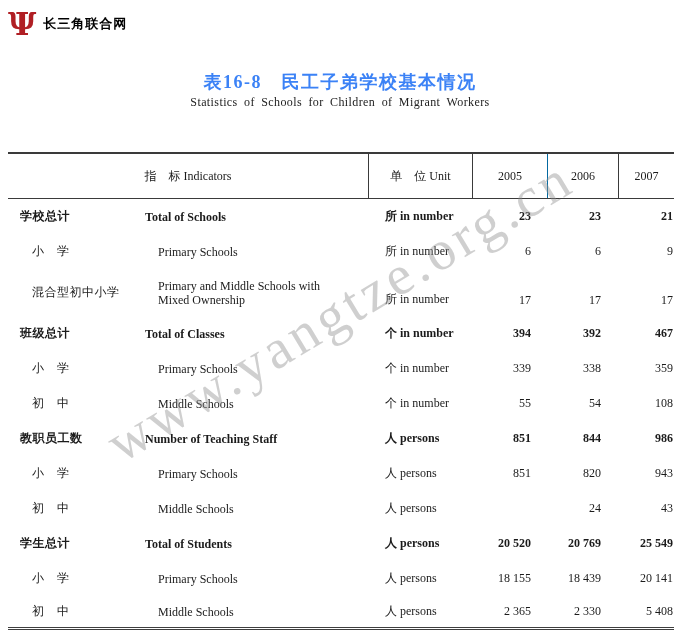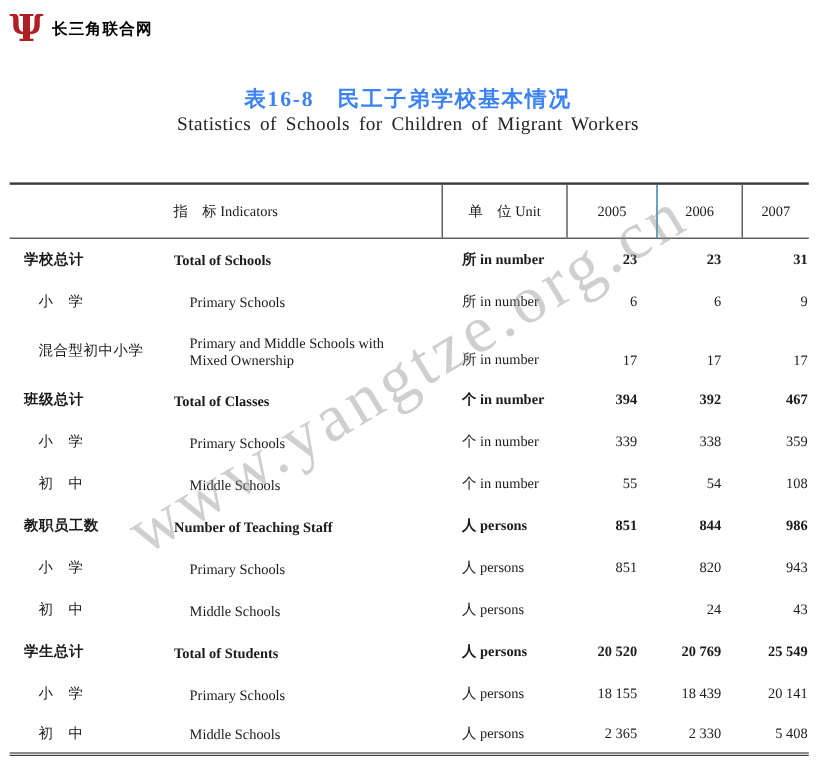--- a/index.html
+++ b/index.html
@@ -16,21 +16,21 @@
     font-family:"Liberation Sans","DejaVu Sans",sans-serif;font-size:13px;font-weight:bold;
     color:#000000;letter-spacing:1px;
   }
   
   .title-zh{
     position:absolute;left:0;right:0;top:70px;text-align:center;
     font-size:18px;font-weight:bold;letter-spacing:1.5px;color:#3b82f6;
   }
   .title-en{
     position:absolute;left:0;right:0;top:95px;text-align:center;
-    font-size:16px;color:#222;letter-spacing:0.4px;word-spacing:3px;
+    font-size:12px;color:#222;letter-spacing:0.4px;word-spacing:3px;
   }
   
   .stable{
     position:absolute;left:8px;top:152px;width:666px;
     border-top:2px solid #3a3a3a;border-bottom:3px double #3f3f3f;
     font-size:12px;
   }
   .thead{display:flex;height:44px;border-bottom:1px solid #3a3a3a;}
   .hc{display:flex;align-items:center;justify-content:center;box-sizing:border-box;}
   .hc.c1{width:360px;}
@@ -87,21 +87,21 @@
     </div>
     <div class="tbody">
         <div class="trow total">
           <div class="cell c1">
             <span class="zh">学校总计</span>
             <div class="en">Total of Schools</div>
           </div>
           <div class="cell c2">所 in number</div>
           <div class="cell cv v0">23</div>
           <div class="cell cv v1">23</div>
-          <div class="cell cv v2">31</div>
+          <div class="cell cv v2">21</div>
         </div>
         <div class="trow">
           <div class="cell c1">
             <span class="zh">小　学</span>
             <div class="en">Primary Schools</div>
           </div>
           <div class="cell c2">所 in number</div>
           <div class="cell cv v0">6</div>
           <div class="cell cv v1">6</div>
           <div class="cell cv v2">9</div>

